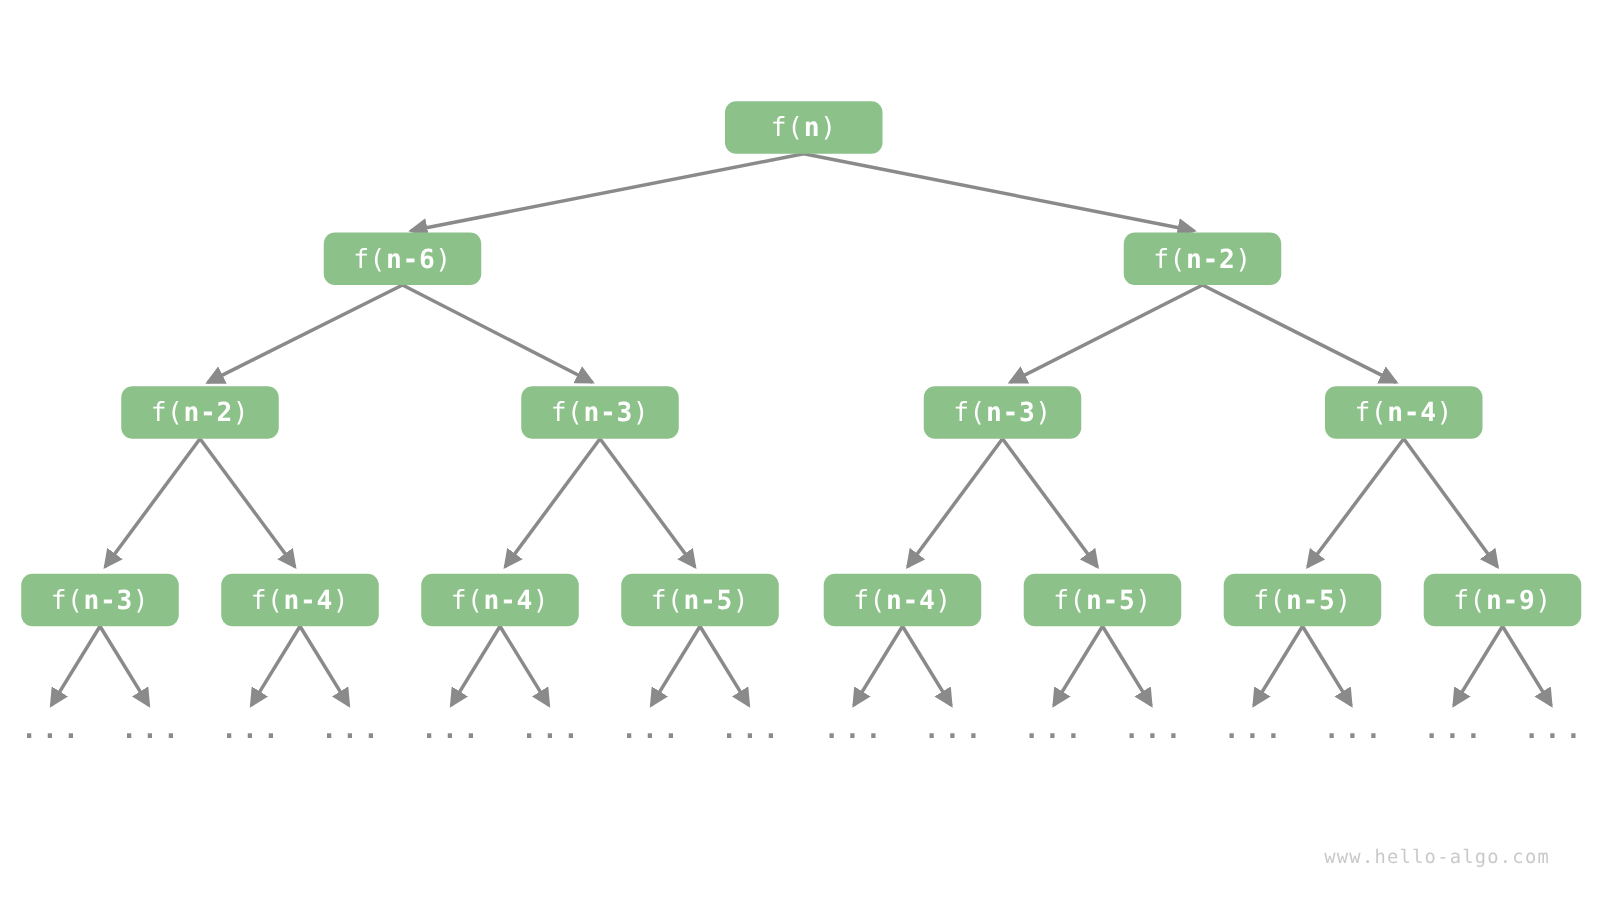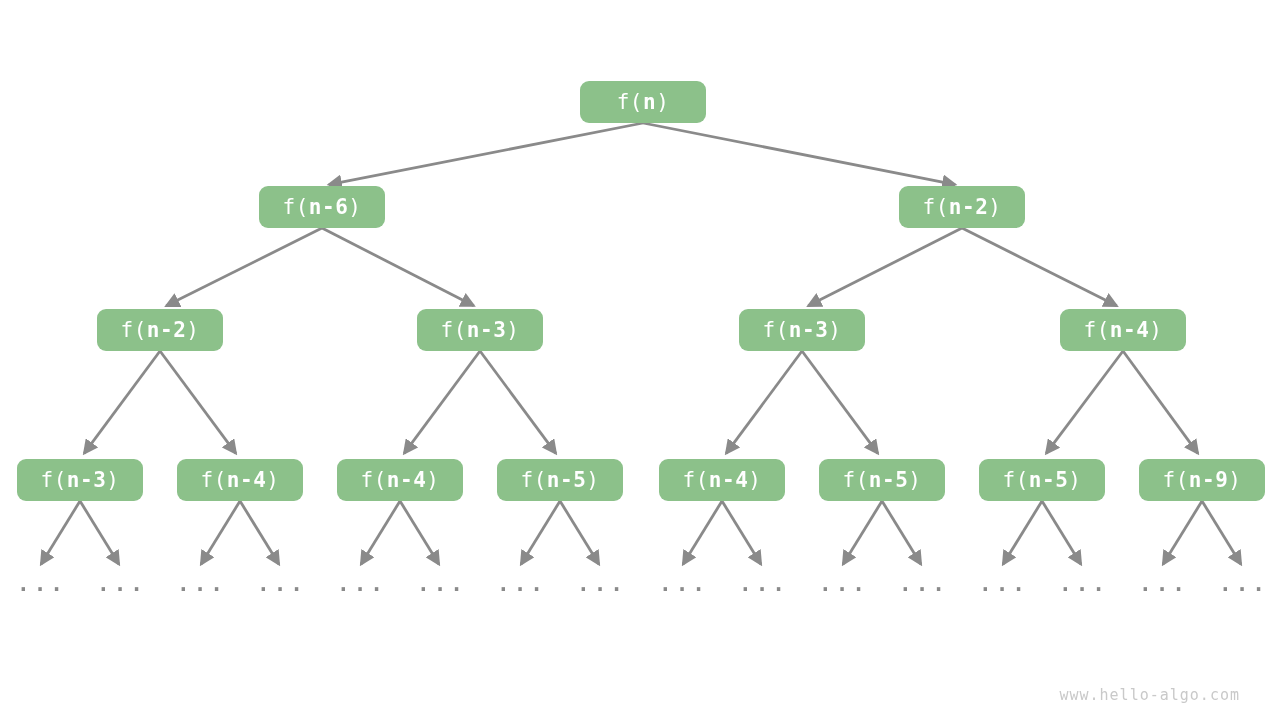--- a/index.html
+++ b/index.html
@@ -18,21 +18,21 @@
     box-sizing:border-box;
   }
   .node b{font-weight:bold;}
   .dots{
     position:absolute;z-index:2;transform:translate(-50%,-50%);
     color:var(--dot-color,#8A8A8A);
     font-size:21px;font-weight:bold;letter-spacing:4px;line-height:1;
     text-indent:4px;
   }
   .watermark{
-    position:absolute;right:40px;bottom:16px;z-index:2;
+    position:absolute;right:40px;bottom:26px;z-index:2;
     color:var(--wm-color,#C9C9C9);
     font-size:15px;letter-spacing:1px;
   }
 </style>
 </head>
 <body>
 
 <div class="canvas">
   <svg id="edges" width="1280" height="720" viewBox="0 0 1280 720">
     <defs>

